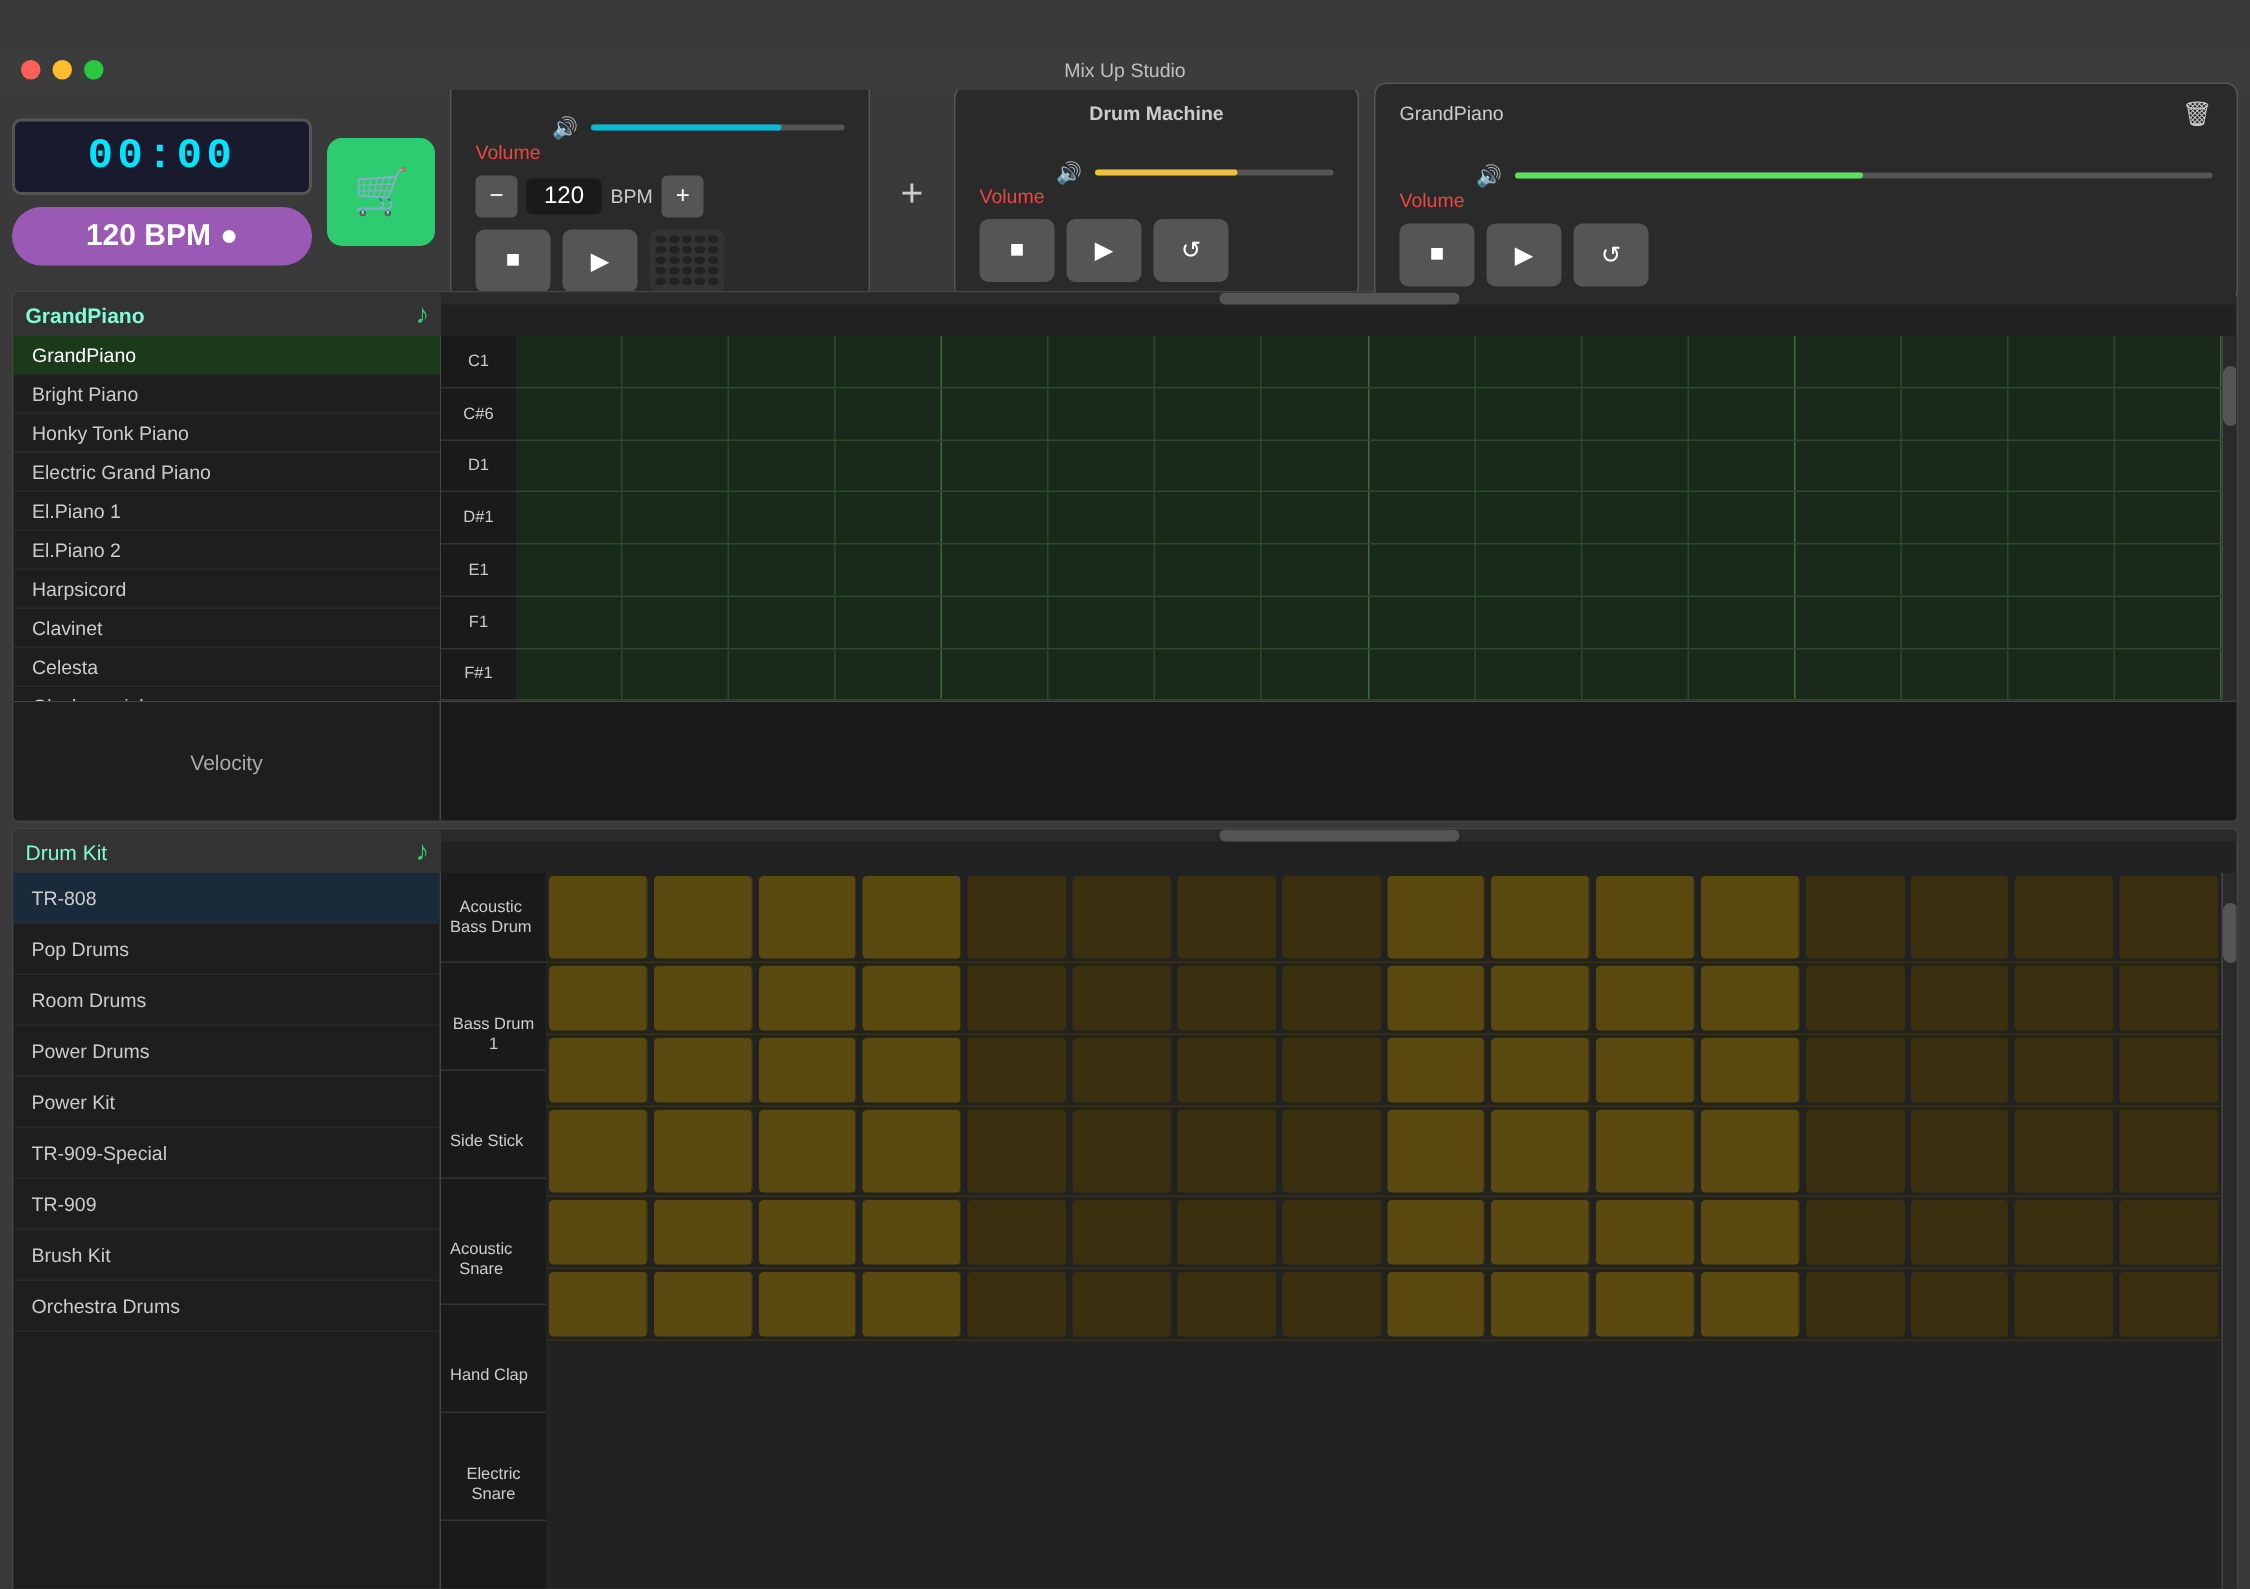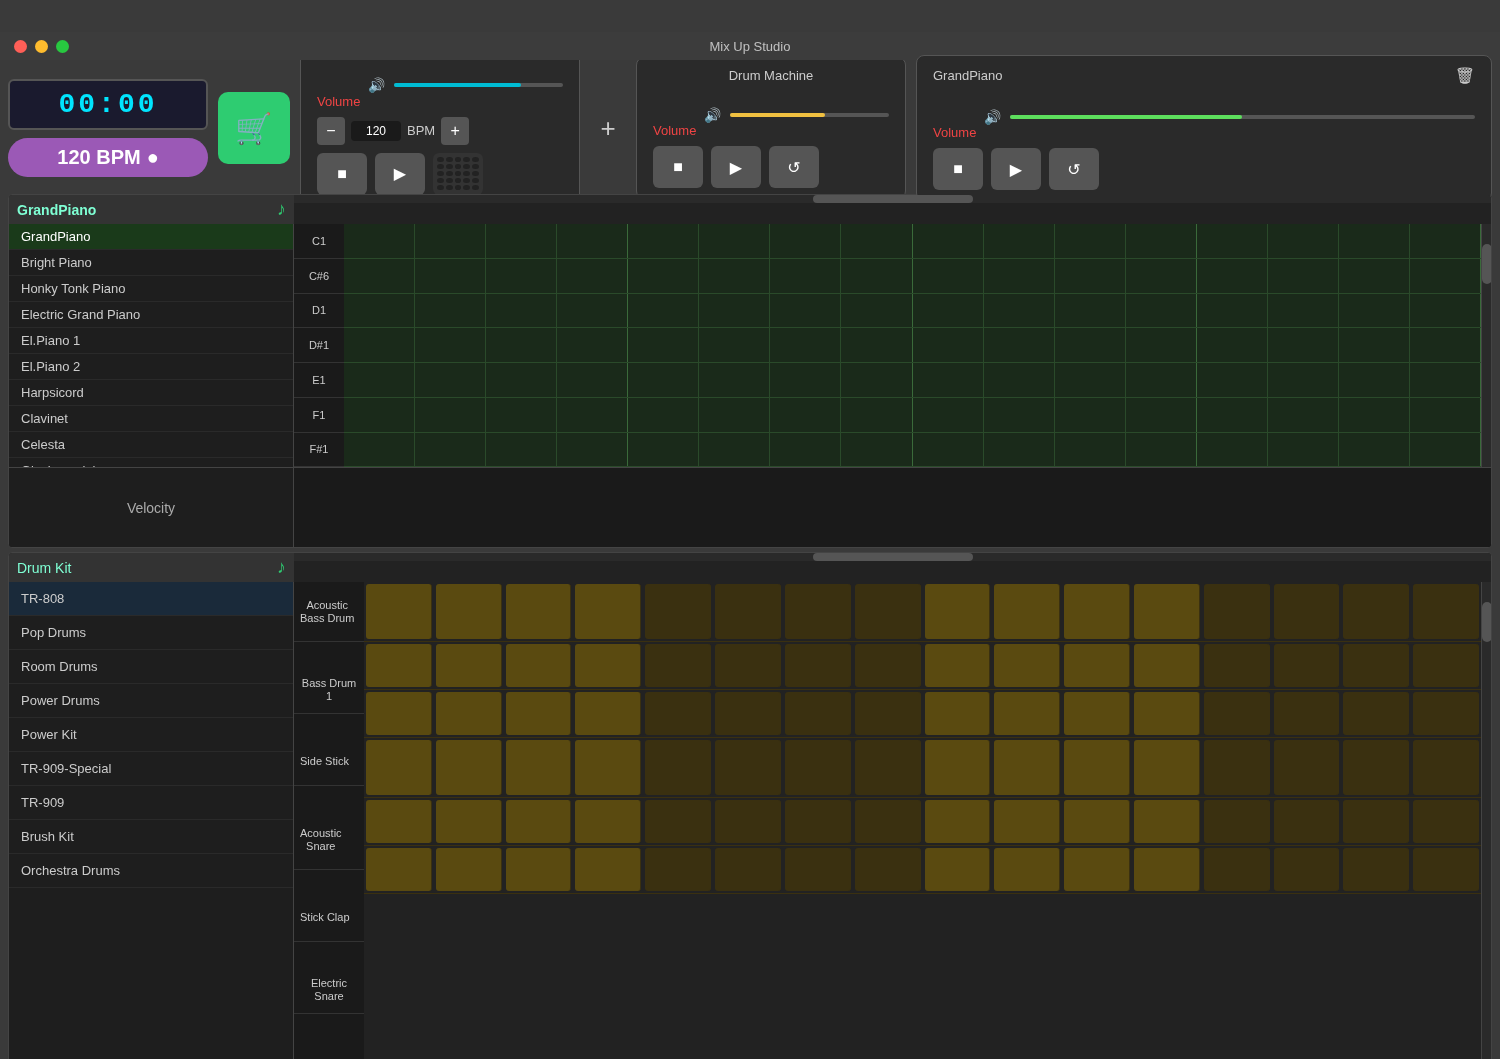--- a/index.html
+++ b/index.html
@@ -160,21 +160,21 @@
       color: white;
       font-size: 16px;
       cursor: pointer;
       display: flex;
       align-items: center;
       justify-content: center;
     }
     .bpm-value {
       background: #1a1a1a;
       color: white;
-      font-size: 12px;
+      font-size: 16px;
       padding: 3px 10px;
       border-radius: 4px;
       min-width: 50px;
       text-align: center;
     }
     .bpm-unit { color: #ccc; font-size: 13px; }
     .transport-btns {
       display: flex;
       gap: 8px;
     }
@@ -229,20 +229,21 @@
       display: flex;
       flex-direction: column;
       gap: 8px;
       width: 270px;
       flex-shrink: 0;
     }
     .dm-title {
       color: #ccc;
       font-size: 13px;
       text-align: center;
+      font-weight: bold;
     }
     .dm-vol-row {
       display: flex;
       align-items: center;
       gap: 8px;
     }
     .dm-vol-slider {
       flex: 1;
       height: 4px;
       background: #555;
@@ -887,21 +888,21 @@
               <div class="drum-item">Brush Kit</div>
               <div class="drum-item">Orchestra Drums</div>
             </div>
 
           <div class="drum-keys-grid">
             <div class="drum-keys" id="drum-keys">
             <div class="drum-key-label" style="height: 60px; min-height: 60px; flex: 0 0 auto;">Acoustic<br>Bass Drum</div>
                 <div class="drum-key-label" style="height: 48px; min-height: 48px; flex: 0 0 auto;">Bass Drum 1</div>
                 <div class="drum-key-label" style="height: 48px; min-height: 48px; flex: 0 0 auto;">Side Stick</div>
                 <div class="drum-key-label" style="height: 60px; min-height: 60px; flex: 0 0 auto;">Acoustic<br>Snare</div>
-                <div class="drum-key-label" style="height: 48px; min-height: 48px; flex: 0 0 auto;">Stick Clap</div>
+                <div class="drum-key-label" style="height: 48px; min-height: 48px; flex: 0 0 auto;">Hand Clap</div>
                 <div class="drum-key-label" style="height: 48px; min-height: 48px; flex: 0 0 auto;">Electric Snare</div>
               </div>
             <div class="drum-note-grid" id="drum-note-grid">
             <div class="drum-row" style="height: 60px; min-height: 60px; flex: 0 0 auto;">
                   <div class="drum-cell"></div>
                   <div class="drum-cell"></div>
                   <div class="drum-cell"></div>
                   <div class="drum-cell"></div>
                   <div class="drum-cell dark"></div>
                   <div class="drum-cell dark"></div>

